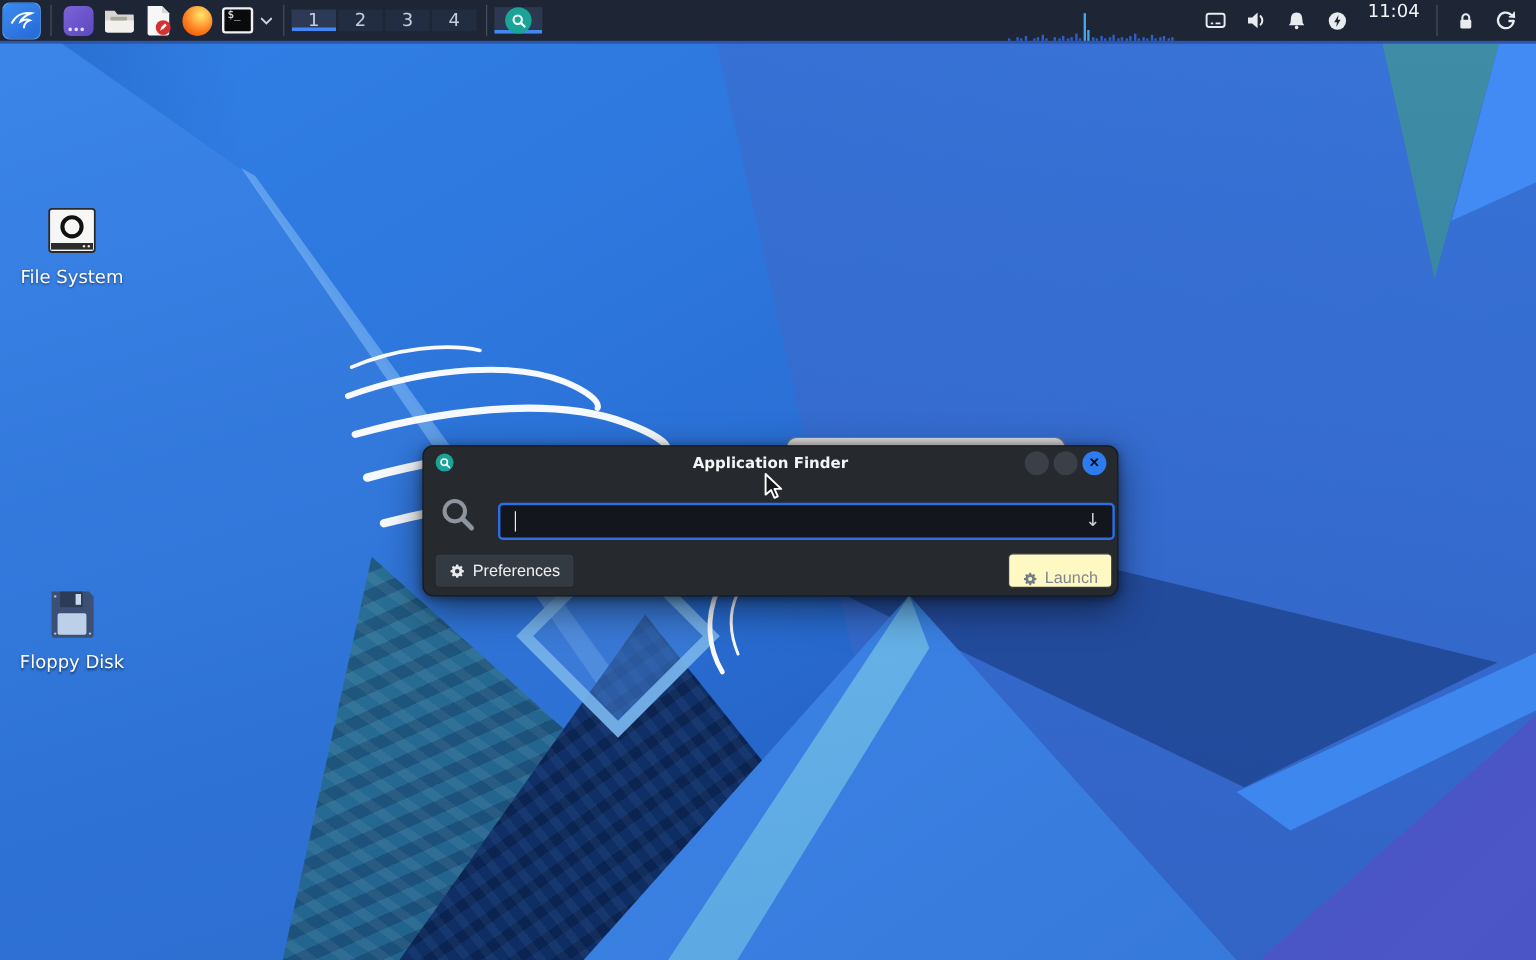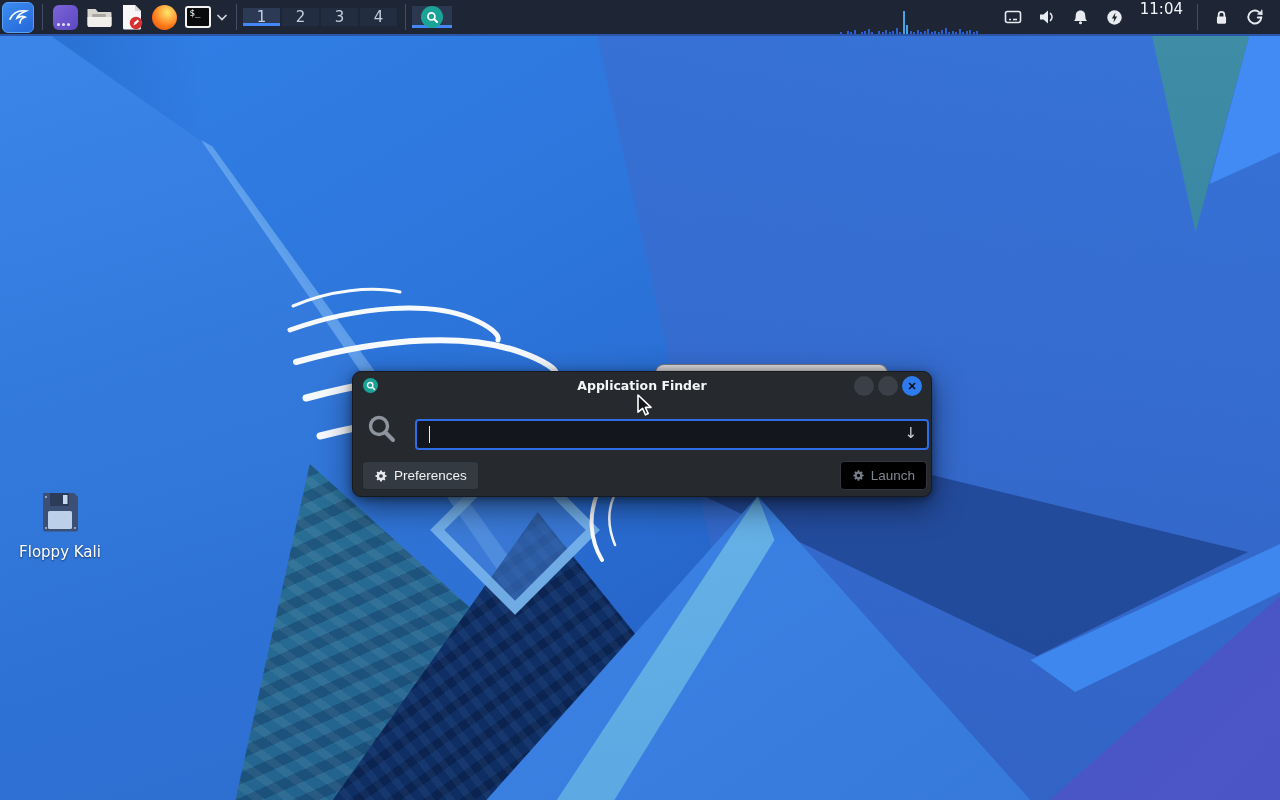--- a/index.html
+++ b/index.html
@@ -109,21 +109,21 @@
     display:flex; align-items:center; justify-content:center; line-height:1; }
   .search-icon-big { position:absolute; left:13px; top:41px; }
   .search-input { position:absolute; left:62px; top:47px; width:514px; height:31px;
     background:#13161d; border:2px solid #2e6de5; border-radius:4px; color:#e8eaee;
     font-size:13px; padding:0 24px 0 10px; outline:none; }
   .caret { position:absolute; left:76px; top:54px; width:1.4px; height:17px; background:#e8eaee; }
   .dd-arrow { position:absolute; right:14px; top:52px; font-size:15px; color:#ccd1d8; }
   .btn { display:flex; align-items:center; gap:6px; font-size:13.5px; border-radius:4px;
     position:absolute; top:89px; height:29px; padding:0 11px; }
   .btn-pref { left:9px; background:#343a42; border:1px solid #23262b; color:#eef0f2; }
-  .btn-launch { right:4px; background:#000000; border:1px solid #33373d; color:#80868f; }
+  .btn-launch { right:4px; background:#fef9c3; border:1px solid #33373d; color:#80868f;align-items:flex-end; }
 
   
   .cursor { position:absolute; left:636px; top:394px; z-index:20; }
 </style>
 </head>
 <body>
 
 <div class="screen">
 
   <div class="wallpaper">
@@ -147,36 +147,48 @@
     <path d="M 33 56 C 70 40 112 36 140 42" stroke-width="3"></path>
     <path d="M 30 80 C 100 55 170 52 210 68 C 230 76 240 85 238 90" stroke-width="5"></path>
     <path d="M 36 112 C 130 86 210 84 260 102 C 285 111 298 120 296 125" stroke-width="6"></path>
     <path d="M 46 148 C 150 120 240 118 300 140 C 330 151 345 162 342 168" stroke-width="7"></path>
     <path d="M 60 186 C 170 158 270 158 340 186 C 370 198 385 210 382 216" stroke-width="7"></path>
     <path d="M 338 242 C 328 265 330 290 342 310" stroke-width="4"></path>
     <path d="M 354 246 C 347 262 348 278 355 295" stroke-width="2.5"></path>
   </svg>
 
 
+  <div class="dicon" style="top:162px">
+    <div class="art">
+      <svg width="46" height="42" viewBox="0 0 46 42">
+        <rect x="4" y="2" width="38" height="36" rx="2.5" fill="#f6f6f4" stroke="#2a2a2a" stroke-width="1.5"></rect>
+        <circle cx="23" cy="17" r="8" fill="none" stroke="#111111" stroke-width="3.4"></circle>
+        <rect x="5.5" y="30.5" width="35" height="5.5" fill="#2b2b2b"></rect>
+        <circle cx="33" cy="33.2" r="1" fill="#e8e8e8"></circle>
+          <circle cx="37" cy="33.2" r="1" fill="#e8e8e8"></circle>
+      </svg>
+    </div>
+    <div class="lbl">File System</div>
+  </div>
 
 
 
   <div class="dicon" style="top:483px">
     <div class="art">
       <svg width="44" height="46" viewBox="0 0 44 46">
         <path d="M5 4 H36 L40 8 V40 a2.5 2.5 0 0 1 -2.5 2.5 H7.5 A2.5 2.5 0 0 1 5 40 Z" fill="#3c4f74"></path>
         <rect x="12" y="4" width="19" height="13" fill="#2c3b58"></rect>
         <rect x="25" y="6" width="4.5" height="9" fill="#c8d8ee"></rect>
         <rect x="10" y="22" width="24" height="18" rx="1.5" fill="#bcd0ea"></rect>
         <circle cx="8" cy="8" r="1" fill="#aebfd8"></circle>
           <circle cx="8" cy="39" r="1" fill="#aebfd8"></circle>
         <circle cx="37" cy="39" r="1" fill="#aebfd8"></circle>
       </svg>
     </div>
-    <div class="lbl">Floppy Kali</div>
+    <div class="lbl">Floppy Disk</div>
   </div>
 
   <div class="behind-win"></div>
 
   <div class="dialog">
     <div class="titlebar">
       <span class="appicon teal-circle small">
         <svg width="10" height="10" viewBox="0 0 12 12" fill="none" stroke="#ffffff">
           <circle cx="5" cy="5" r="3.2" stroke-width="1.6"></circle>
           <line x1="7.6" y1="7.6" x2="10.2" y2="10.2" stroke-width="1.8" stroke-linecap="round"></line>

